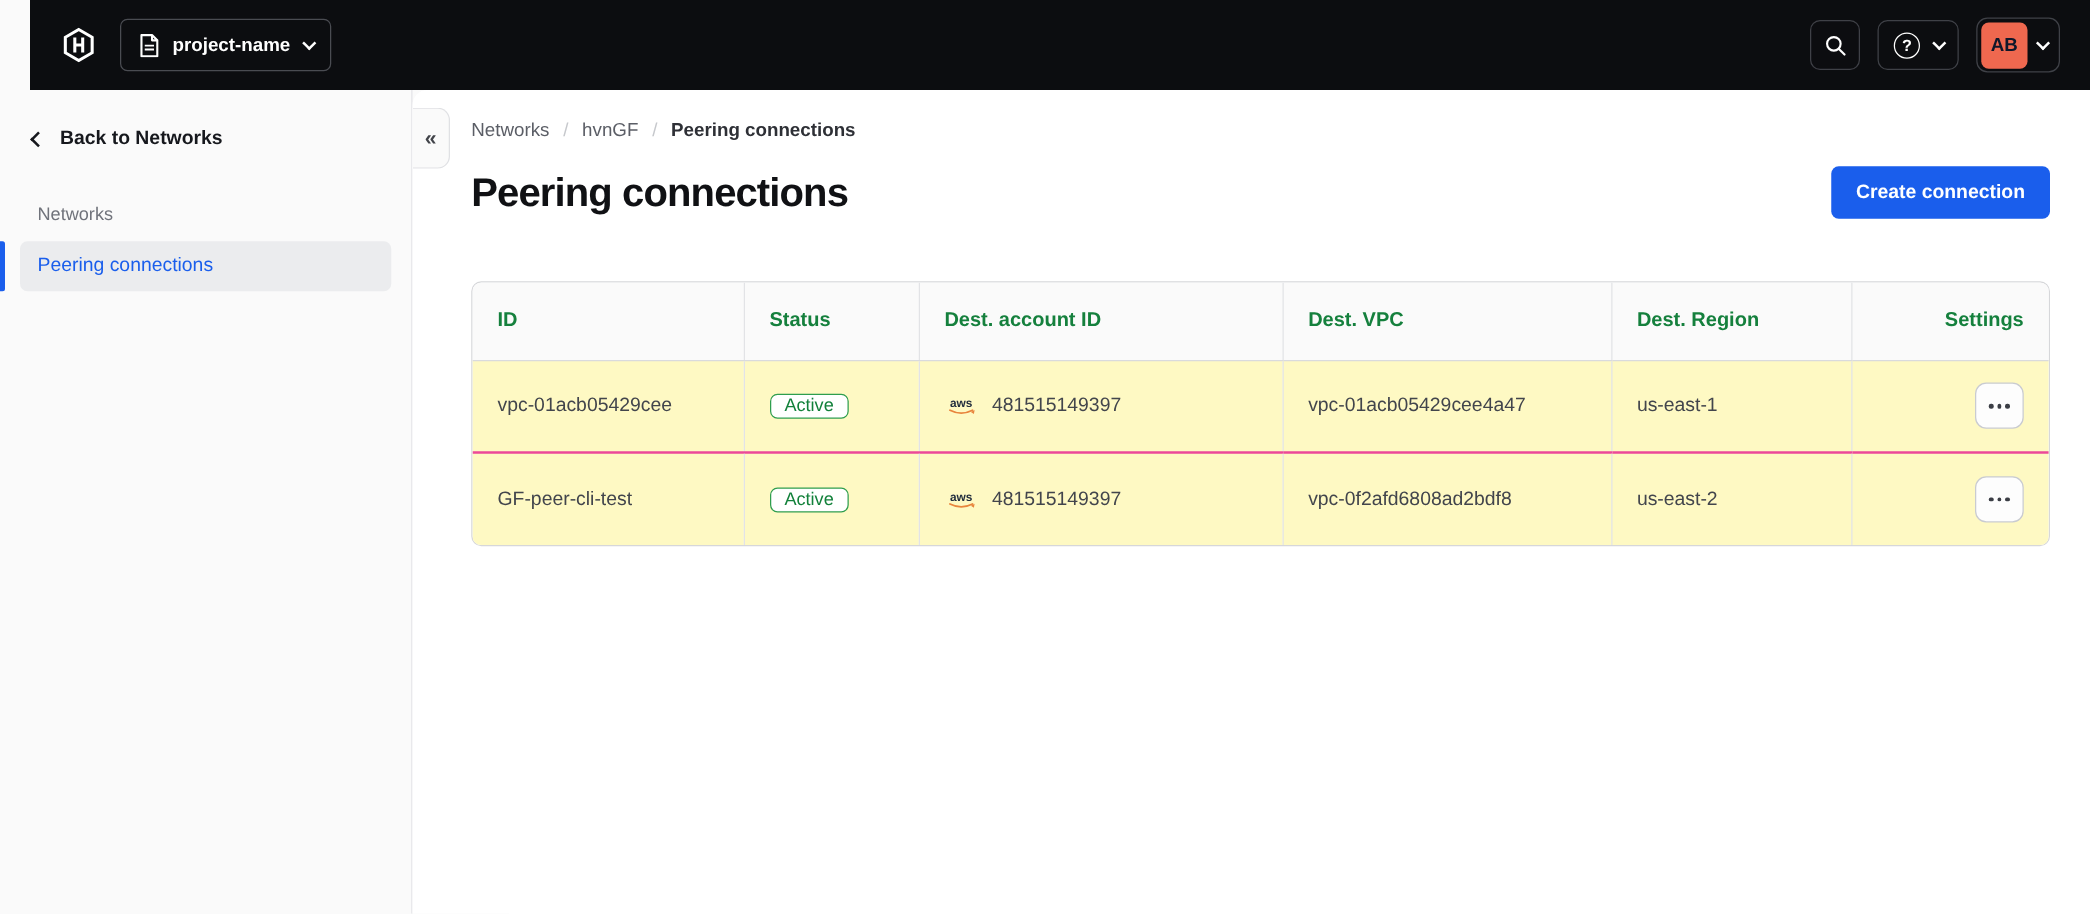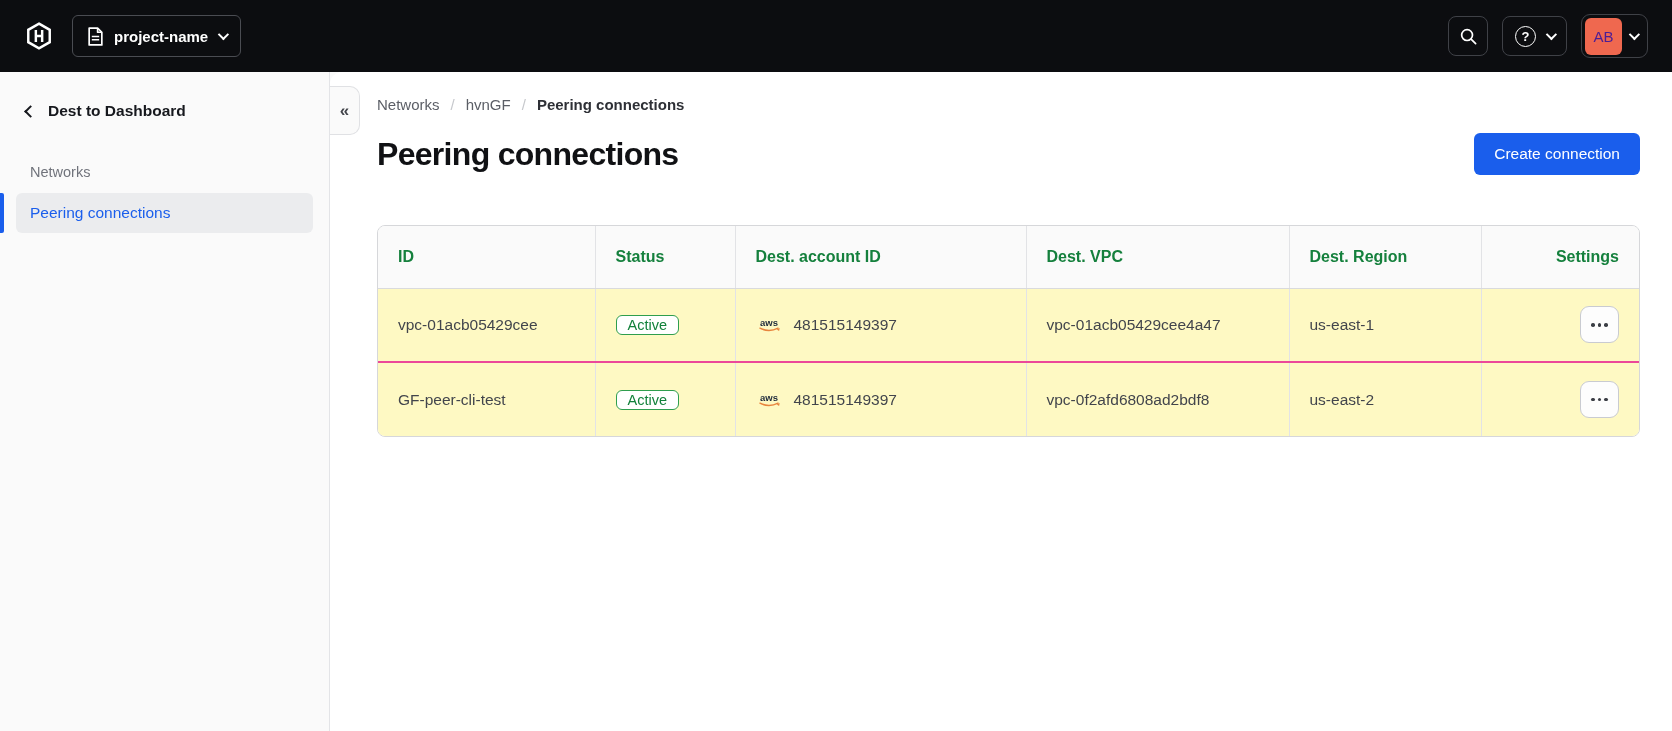--- a/index.html
+++ b/index.html
@@ -6,21 +6,21 @@
   html,body { margin:0; padding:0; }
   body {
     width:1672px; height:731px; overflow:hidden;
     font-family:"Liberation Sans", sans-serif;
     background:#fafafa; color:#17181c;
   }
 
   
   .topbar {
     height:72px; background:#0c0d10; display:flex; align-items:center;
-    padding:0 24px; gap:18px;
+    padding:0 24px; gap:18px;margin-left:24px;
   }
   .logo { display:flex; align-items:center; justify-content:center; width:30px; height:30px; }
   .project-btn {
     display:flex; align-items:center; gap:10px;
     border:1px solid #4a4c52; border-radius:6px; background:transparent;
     color:#fff; font-size:15px; font-weight:600; padding:0 14px; height:42px;
     cursor:pointer; font-family:inherit;
   }
   .topbar-right { margin-left:auto; display:flex; align-items:center; gap:14px; }
   .icon-btn {
@@ -35,21 +35,21 @@
   .qmark {
     width:21px; height:21px; border:1.6px solid #fff; border-radius:50%;
     color:#fff; font-size:13px; font-weight:700; display:flex; align-items:center; justify-content:center;
   }
   .user-btn {
     height:44px; border:1px solid #3f4147; border-radius:9px; background:transparent;
     display:flex; align-items:center; gap:7px; padding:3px 10px 3px 3px; cursor:pointer;
   }
   .avatar {
     width:37px; height:37px; border-radius:6px; background:var(--avatar-orange,#ef684f);
-    color:#4c1d95; font-size:15px; font-weight:400;
+    color:#0f172a; font-size:15px; font-weight:700;
     display:flex; align-items:center; justify-content:center;
   }
   .chev-down {
     width:8px; height:8px; border-right:2px solid #fff; border-bottom:2px solid #fff;
     transform:rotate(45deg) translateY(-2px); display:inline-block;
   }
 
   
   .layout { display:flex; height:659px; position:relative; }
 
@@ -91,21 +91,21 @@
   .breadcrumb { display:flex; align-items:center; gap:11px; font-size:15px; }
   .crumb { color:#5b5e66; cursor:pointer; }
   .crumb-sep { color:#c6c8cc; }
   .crumb-current { color:#2e3036; font-weight:600; }
 
   
   .title-row { display:flex; align-items:center; justify-content:space-between; margin-top:20px; margin-bottom:50px; }
   .page-title { margin:0; font-size:32px; font-weight:700; letter-spacing:-0.7px; color:#101114; }
   .create-btn {
     background:var(--accent,#1a5eec); color:#fff; border:none; border-radius:6px;
-    height:42px; padding:0 20px; font-size:15.5px; font-weight:400; cursor:pointer;
+    height:42px; padding:0 20px; font-size:15.5px; font-weight:700; cursor:pointer;
     font-family:inherit;
   }
 
   
   .table-wrap { border:1px solid #d6d7da; border-radius:8px; overflow:hidden; background:#fff; }
   table { width:100%; border-collapse:collapse; table-layout:fixed; }
   col.c-id { width:217px; } col.c-status { width:140px; } col.c-acct { width:291px; }
   col.c-vpc { width:263px; } col.c-region { width:192px; } col.c-settings { width:auto; }
   th {
     background:#fafafa; text-align:left; font-size:16px; font-weight:600; color:#15803d;
@@ -172,21 +172,21 @@
       <span class="chev-down"></span>
     </button>
   </div>
 </header>
 
 <div class="layout">
 
   <nav class="sidebar">
     <div class="back-link">
       <span class="chev-left"></span>
-      <span>Dest to Dashboard</span>
+      <span>Back to Networks</span>
     </div>
 
     <div class="section-label">Networks</div>
 
     <div class="nav-item">
       <span class="active-bar"></span>
       <span>Peering connections</span>
     </div>
   </nav>
 

